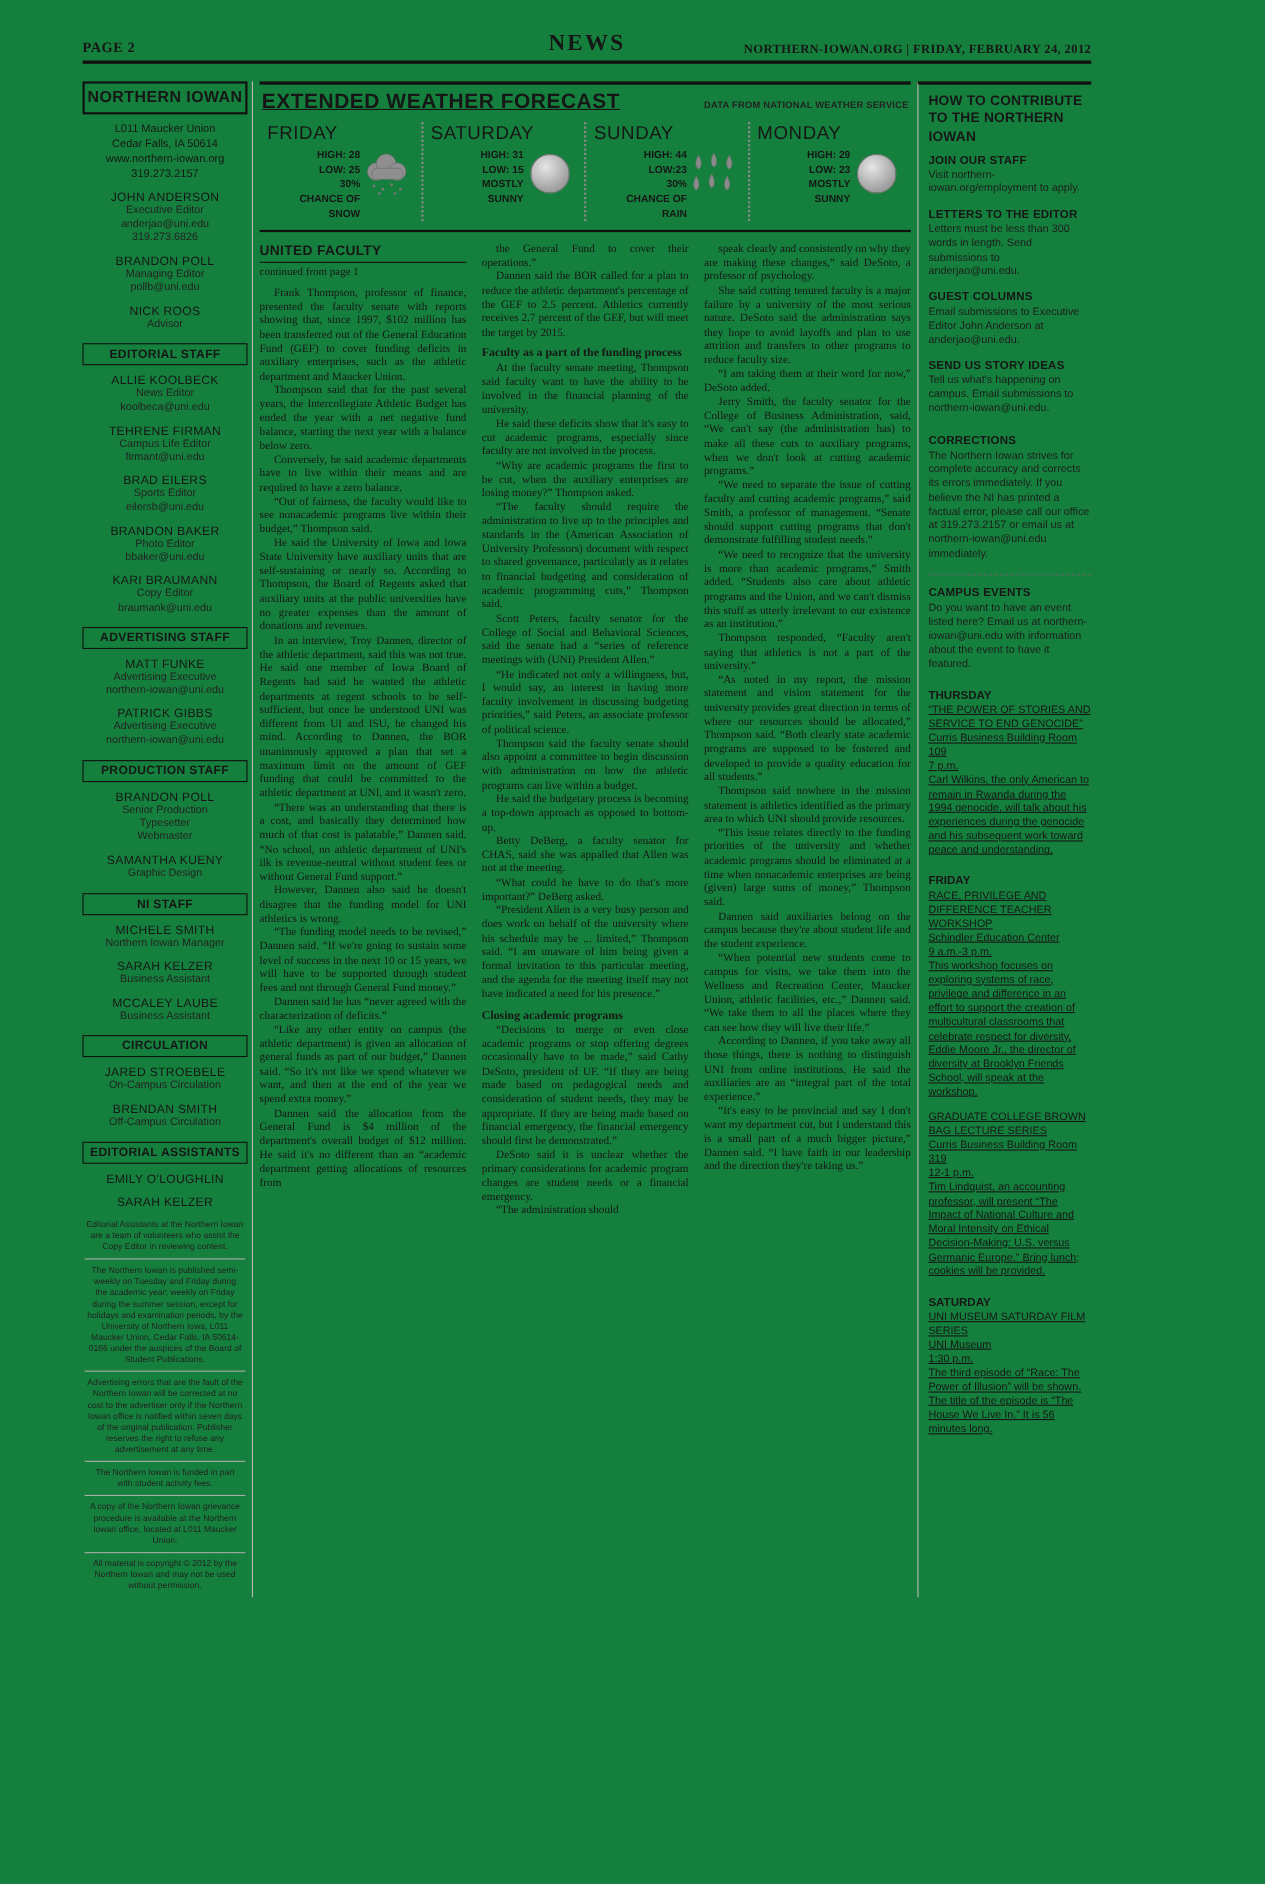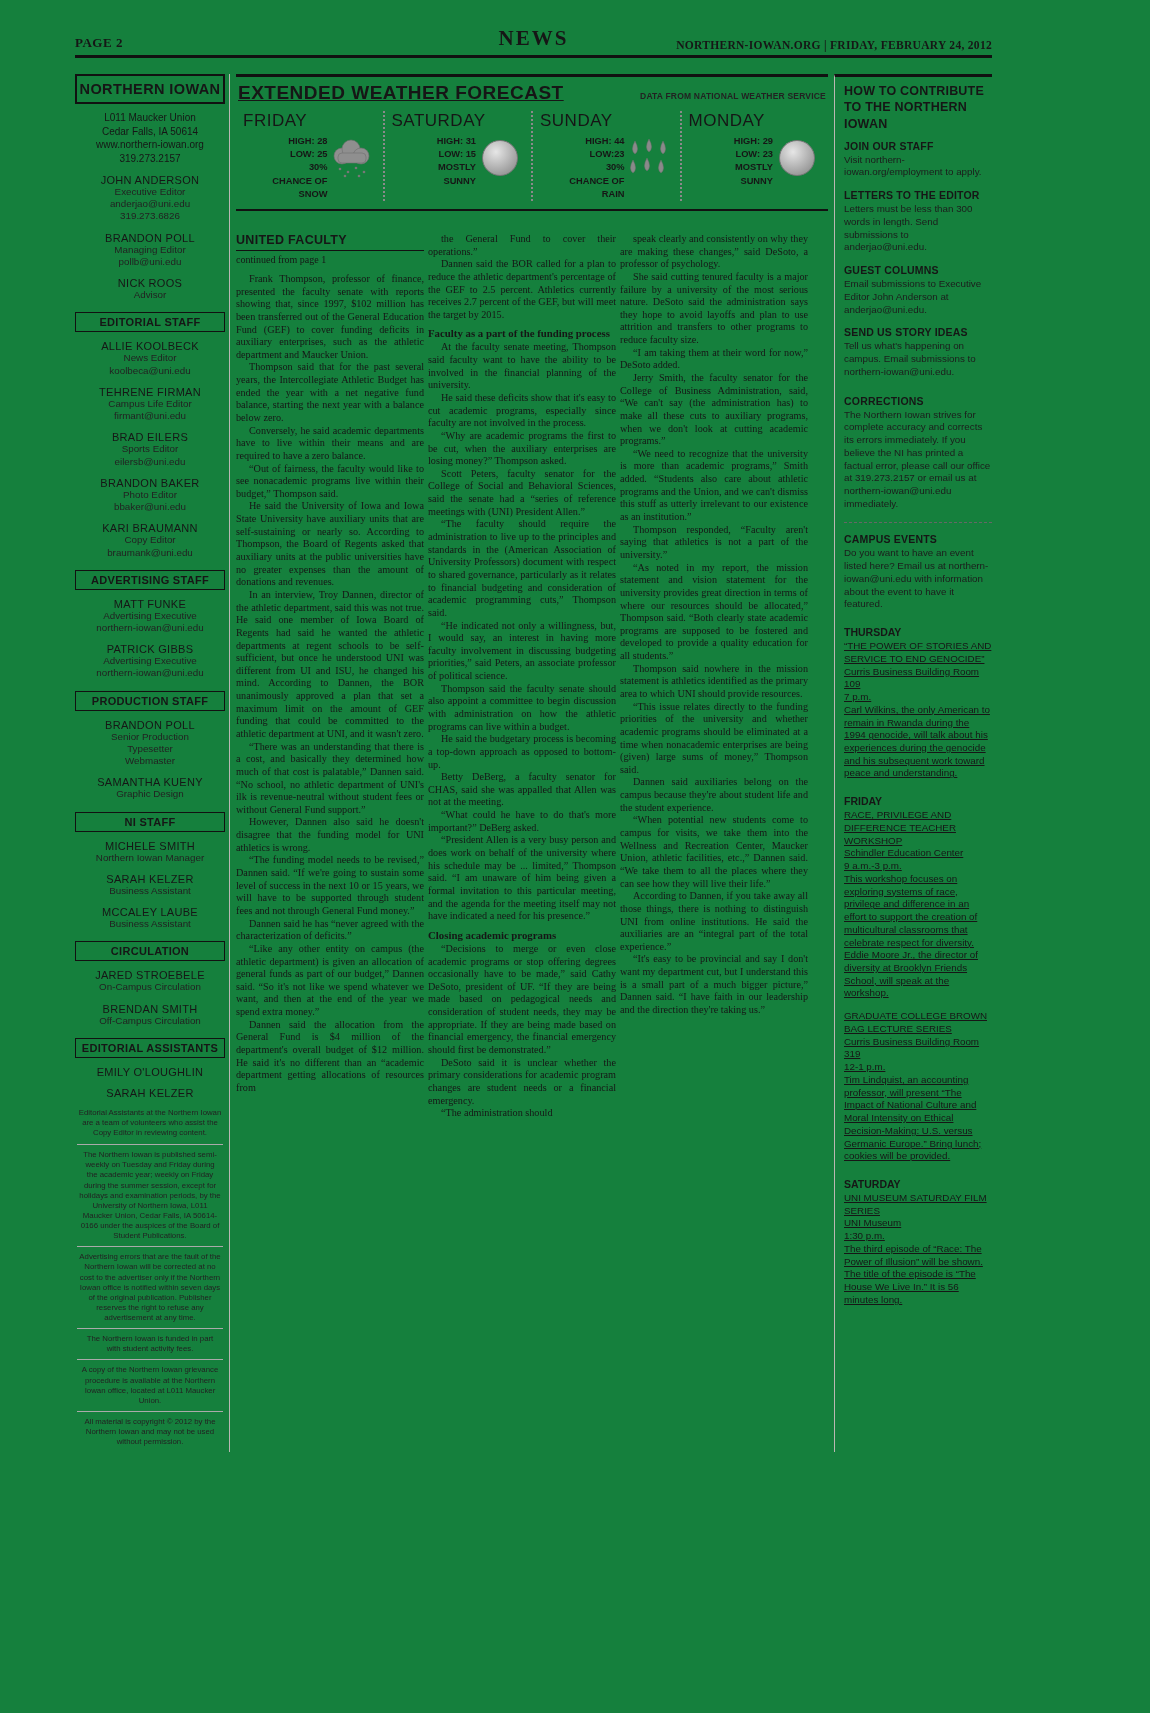--- a/index.html
+++ b/index.html
@@ -39,21 +39,21 @@
   .wlines{flex:1;font:bold 9.3px/1.42 "Liberation Sans",sans-serif;}
   .wicon{width:48px;height:42px;position:relative;margin-top:2px;flex:none;}
   .icon-sun{display:none;width:34px;height:34px;border-radius:50%;margin:3px auto 0;
             background:radial-gradient(circle at 38% 32%, #e6e6e6 0%, #9a9a9a 75%);border:1px solid #777;}
   .icon-snow,.icon-rain{display:none;}
   .wday[data-icon="sun"] .icon-sun{display:block;}
   .wday[data-icon="snow"] .icon-snow{display:block;}
   .wday[data-icon="rain"] .icon-rain{display:block;}
 
   
-  .article{display:flex;gap:4px;margin-top:22px;}
+  .article{display:flex;gap:14px;margin-top:10px;}
   .col{width:188px;min-width:0;font:10.2px/1.24 "Liberation Serif",serif;text-align:justify;}
   .art-title{font:bold 12.5px "Liberation Sans",sans-serif;border-bottom:1.5px solid #111;padding-bottom:3px;letter-spacing:.3px;text-align:left;}
   .art-cont{font:10px "Liberation Serif",serif;margin:3px 0 8px;text-align:left;}
   .art-subhead{font:bold 10.8px "Liberation Serif",serif;margin:6px 0 2px;text-align:left;}
   .art-subhead:empty,.art-p:empty{display:none;margin:0;}
   .art-p{margin:0;text-indent:13px;}
 
   
   .contribute{font-family:"Liberation Sans",sans-serif;border-left:1px solid #b9b7b2;border-top:3px solid #111;padding:6px 0 0 9px;}
   .ctr-title{font:bold 12.5px/1.3 "Liberation Sans",sans-serif;margin-bottom:8px;letter-spacing:.2px;}
@@ -429,24 +429,24 @@
                 <div class="art-item">
                   <p class="art-p">At the faculty senate meeting, Thompson said faculty want to have the ability to be involved in the financial planning of the university.</p>
                 </div>
                 <div class="art-item">
                   <p class="art-p">He said these deficits show that it's easy to cut academic programs, especially since faculty are not involved in the process.</p>
                 </div>
                 <div class="art-item">
                   <p class="art-p">“Why are academic programs the first to be cut, when the auxiliary enterprises are losing money?” Thompson asked.</p>
                 </div>
                 <div class="art-item">
+                  <p class="art-p">“The faculty should require the administration to live up to the principles and standards in the (American Association of University Professors) document with respect to shared governance, particularly as it relates to financial budgeting and consideration of academic programming cuts,” Thompson said.</p>
+                </div>
+                <div class="art-item">
                   <p class="art-p">Scott Peters, faculty senator for the College of Social and Behavioral Sciences, said the senate had a “series of reference meetings with (UNI) President Allen.”</p>
-                </div>
-                <div class="art-item">
-                  <p class="art-p">“The faculty should require the administration to live up to the principles and standards in the (American Association of University Professors) document with respect to shared governance, particularly as it relates to financial budgeting and consideration of academic programming cuts,” Thompson said.</p>
                 </div>
                 <div class="art-item">
                   <p class="art-p">“He indicated not only a willingness, but, I would say, an interest in having more faculty involvement in discussing budgeting priorities,” said Peters, an associate professor of political science.</p>
                 </div>
                 <div class="art-item">
                   <p class="art-p">Thompson said the faculty senate should also appoint a committee to begin discussion with administration on how the athletic programs can live within a budget.</p>
                 </div>
                 <div class="art-item">
                   <p class="art-p">He said the budgetary process is becoming a top-down approach as opposed to bottom-up.</p>
                 </div>
@@ -480,20 +480,23 @@
                   <p class="art-p">speak clearly and consistently on why they are making these changes,” said DeSoto, a professor of psychology.</p>
                 </div>
                 <div class="art-item">
                   <p class="art-p">She said cutting tenured faculty is a major failure by a university of the most serious nature. DeSoto said the administration says they hope to avoid layoffs and plan to use attrition and transfers to other programs to reduce faculty size.</p>
                 </div>
                 <div class="art-item">
                   <p class="art-p">“I am taking them at their word for now,” DeSoto added.</p>
                 </div>
                 <div class="art-item">
                   <p class="art-p">Jerry Smith, the faculty senator for the College of Business Administration, said, “We can't say (the administration has) to make all these cuts to auxiliary programs, when we don't look at cutting academic programs.”</p>
+                </div>
+                <div class="art-item">
+                  <p class="art-p">“We need to separate the issue of cutting faculty and cutting academic programs,” said Smith, a professor of management. “Senate should support cutting programs that don't demonstrate fulfilling student needs.”</p>
                 </div>
                 <div class="art-item">
                   <p class="art-p">“We need to recognize that the university is more than academic programs,” Smith added. “Students also care about athletic programs and the Union, and we can't dismiss this stuff as utterly irrelevant to our existence as an institution.”</p>
                 </div>
                 <div class="art-item">
                   <p class="art-p">Thompson responded, “Faculty aren't saying that athletics is not a part of the university.”</p>
                 </div>
                 <div class="art-item">
                   <p class="art-p">“As noted in my report, the mission statement and vision statement for the university provides great direction in terms of where our resources should be allocated,” Thompson said. “Both clearly state academic programs are supposed to be fostered and developed to provide a quality education for all students.”</p>
                 </div>

